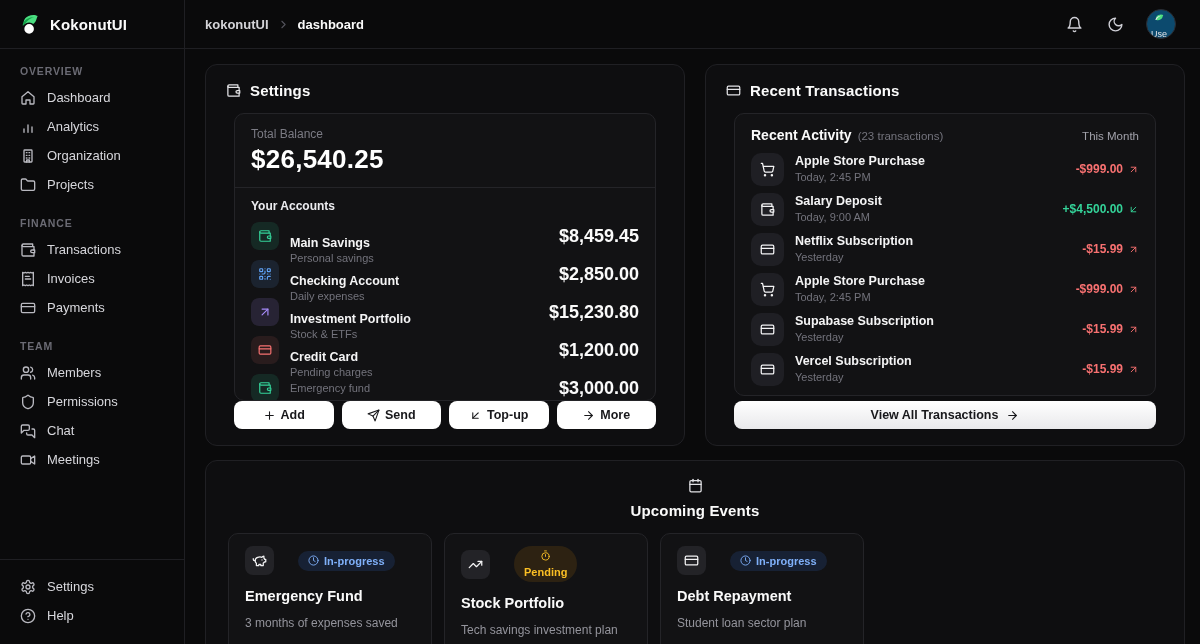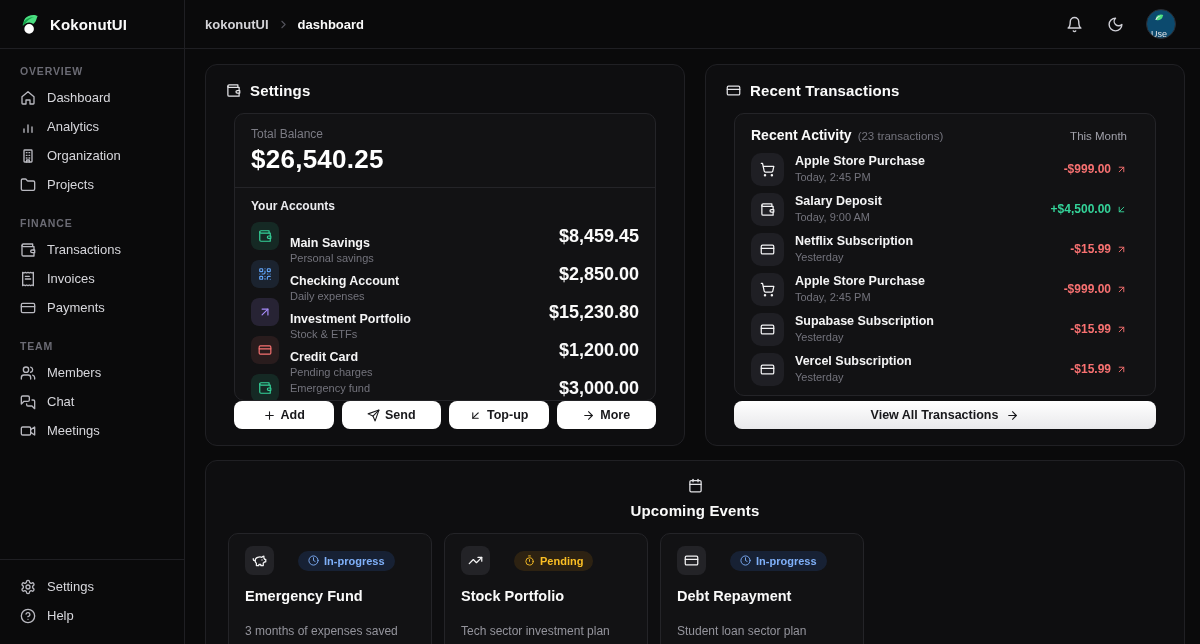--- a/index.html
+++ b/index.html
@@ -57,21 +57,21 @@
   .acct-row { display:flex; align-items:center; gap:11px; height:38px; cursor:pointer; border-radius:8px; }
   .acct-icon { width:28px; height:28px; border-radius:8px; flex:0 0 28px; display:flex; align-items:center; justify-content:center; }
   .acct-info { flex:1 1 auto; min-width:0; }
   .acct-name { font-size:12.5px; font-weight:600; color:#f4f4f5; line-height:1.25;margin-top:29px; }
   .acct-desc { font-size:11px; color:#73737c; line-height:1.3; }
   .acct-amount { font-size:18px; font-weight:600; color:#fafafa; }
   .actions-row { display:flex; gap:8px; margin-top:auto; }
   .action-btn { flex:1 1 0; height:28px; background:#ffffff; color:#18181b; border:none; border-radius:8px; font-size:12.5px; font-weight:600; display:flex; align-items:center; justify-content:center; gap:5px; cursor:pointer; font-family:inherit; }
 
   
-  .tx-panel { padding:13px 28px 6px 16px; }
+  .tx-panel { padding:13px 16px 6px 16px; }
   .tx-head { display:flex; align-items:baseline; gap:6px; margin-bottom:6px; }
   .tx-head-title { font-size:14px; font-weight:700; color:#fafafa; }
   .tx-head-count { font-size:11.5px; color:#73737c; }
   .tx-head-period { margin-left:auto; font-size:11.5px; color:#a1a1aa; }
   .tx-row { display:flex; align-items:center; gap:11px; height:40px; cursor:pointer; }
   .tx-icon { width:33px; height:33px; border-radius:10px; background:#1f1f24; color:#f4f4f5; flex:0 0 33px; display:flex; align-items:center; justify-content:center; }
   .tx-info { flex:1 1 auto; min-width:0; }
   .tx-name { font-size:12.5px; font-weight:600; color:#f4f4f5; line-height:1.25; }
   .tx-time { font-size:11px; color:#73737c; line-height:1.3; }
   .tx-amount { display:flex; align-items:center; gap:5px; font-size:12px; font-weight:600; }
@@ -81,23 +81,23 @@
 
   
   .events-card { margin-top:14px; padding:17px 22px 20px 22px; height:260px; }
   .events-card .card-header { margin-left:0;flex-direction:column; }
   .events-row { display:flex; gap:12px; }
   .event-card { width:204px; flex:0 0 204px; background:#121214; border:1px solid #242428; border-radius:10px; padding:12px 16px 16px 16px; cursor:pointer; }
   .event-top { display:flex; align-items:center; justify-content:flex-start;gap:24px; }
   .event-icon-box { width:29px; height:29px; border-radius:8px; background:#232327; color:#f4f4f5; display:flex; align-items:center; justify-content:center; }
   .badge { display:flex; align-items:center; gap:5px; border-radius:999px; padding:4px 10px; font-size:11px; font-weight:600; }
   .badge.info { color:#7fb0f9; background:rgba(59,130,246,0.14); }
-  .badge.warning { color:#fbbf24; background:rgba(245,158,11,0.12); }
+  .badge.warning { color:#fbbf24; background:rgba(245,158,11,0.12);flex-direction:column; }
   .event-title { font-size:14.5px; font-weight:700; color:#fafafa; margin-top:13px; }
-  .event-subtitle { font-size:12px; color:#94949c; margin-top:20px; }
+  .event-subtitle { font-size:12px; color:#94949c; margin-top:12px; }
   .progress-row { display:flex; align-items:center; justify-content:space-between; margin-top:13px;gap:47px; }
   .progress-label { font-size:12px; color:#a1a1aa; }
   .progress-pct { font-size:16px; font-weight:700; color:#fafafa; }
   .progress-track { height:4px; border-radius:999px; background:#333338; margin-top:7px; overflow:hidden; }
   .progress-fill { height:100%; border-radius:999px; background:#fafafa; }
 </style>
 </head>
 <body>
 
 <div class="app">
@@ -195,20 +195,28 @@
           <div class="nav-item">
             <span class="icon">
               <svg viewBox="0 0 24 24" width="16" height="16" fill="none" stroke="currentColor" stroke-width="2" stroke-linecap="round" stroke-linejoin="round">
                 <path d="M16 21v-2a4 4 0 0 0-4-4H6a4 4 0 0 0-4 4v2"></path>
                 <circle cx="9" cy="7" r="4"></circle>
                 <path d="M22 21v-2a4 4 0 0 0-3-3.87"></path>
                 <path d="M16 3.13a4 4 0 0 1 0 7.75"></path>
               </svg>
             </span>
             <span>Members</span>
+          </div>
+          <div class="nav-item">
+            <span class="icon">
+              <svg viewBox="0 0 24 24" width="16" height="16" fill="none" stroke="currentColor" stroke-width="2" stroke-linecap="round" stroke-linejoin="round">
+                <path d="M20 13c0 5-3.5 7.5-7.66 8.95a1 1 0 0 1-.67-.01C7.5 20.5 4 18 4 13V6a1 1 0 0 1 1-1c2 0 4.5-1.2 6.24-2.72a1.17 1.17 0 0 1 1.52 0C14.51 3.81 17 5 19 5a1 1 0 0 1 1 1z"></path>
+              </svg>
+            </span>
+            <span>Permissions</span>
           </div>
           <div class="nav-item">
             <span class="icon">
               <svg viewBox="0 0 24 24" width="16" height="16" fill="none" stroke="currentColor" stroke-width="2" stroke-linecap="round" stroke-linejoin="round">
                 <path d="M14 9a2 2 0 0 1-2 2H6l-4 4V5a2 2 0 0 1 2-2h8a2 2 0 0 1 2 2Z"></path>
                 <path d="M18 9h2a2 2 0 0 1 2 2v11l-4-4h-6a2 2 0 0 1-2-2v-1"></path>
               </svg>
             </span>
             <span>Chat</span>
           </div>
@@ -669,21 +677,21 @@
                     <svg viewBox="0 0 24 24" width="11" height="11" fill="none" stroke="currentColor" stroke-width="2" stroke-linecap="round" stroke-linejoin="round">
                       <path d="M10 2h4"></path>
                       <path d="M12 14v-4"></path>
                       <circle cx="12" cy="14" r="8"></circle>
                     </svg>
                   </span>
                   <span>Pending</span>
                 </span>
               </div>
               <h3 class="event-title">Stock Portfolio</h3>
-              <p class="event-subtitle">Tech sector investment plan</p>
+              <p class="event-subtitle">Tech savings investment plan</p>
               <div class="progress-row">
                 <span class="progress-label">Progress</span>
                 <span class="progress-pct">30%</span>
               </div>
               <div class="progress-track">
                 <div class="progress-fill" style="width: 30%;"></div>
               </div>
             </article>
             <article class="event-card">
               <div class="event-top">

